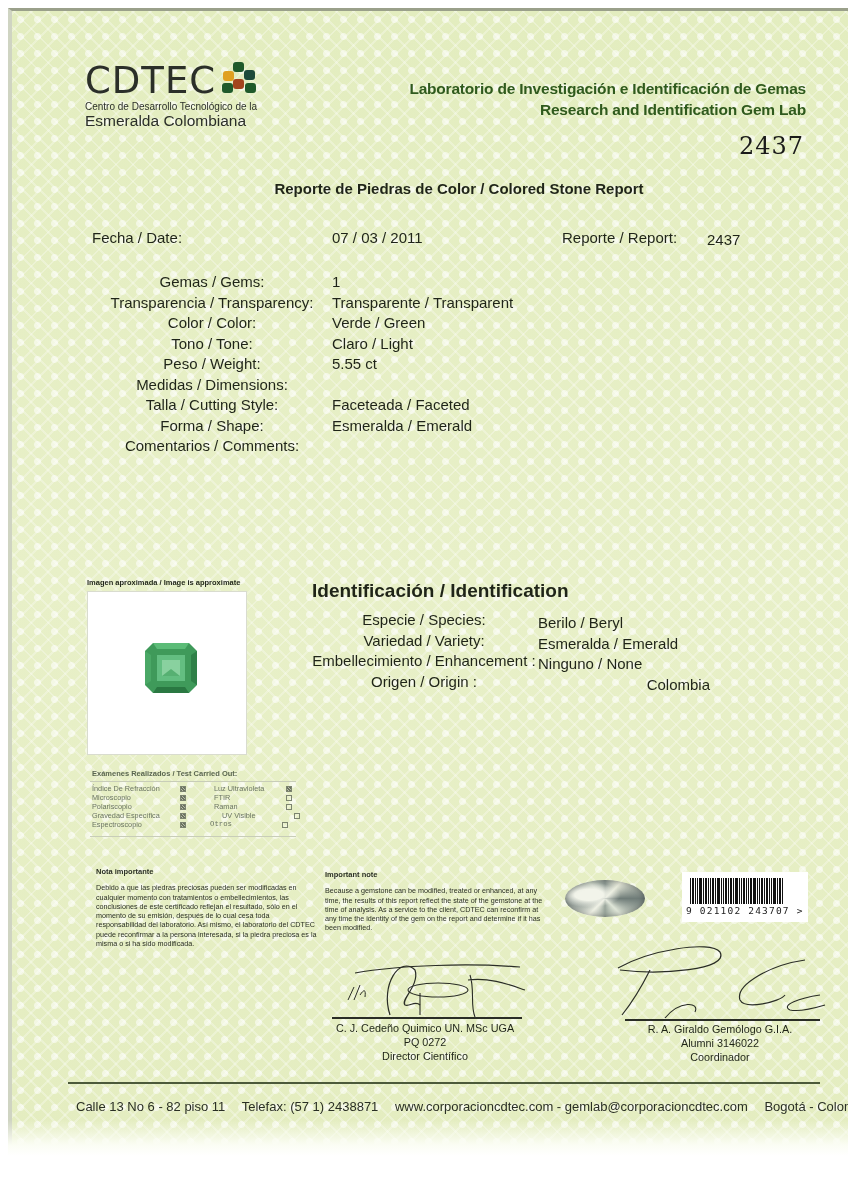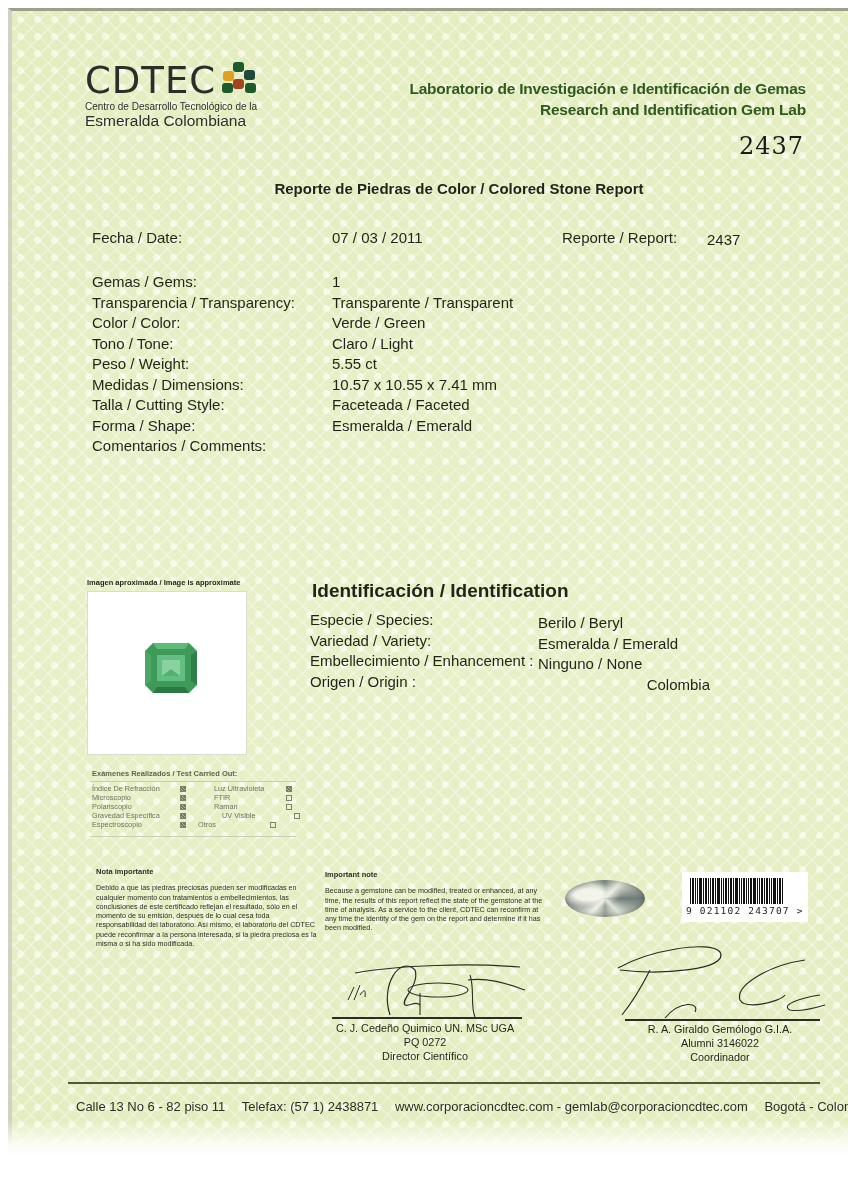--- a/index.html
+++ b/index.html
@@ -37,21 +37,21 @@
   .report-title { position: absolute; left: 0; width: 848px; top: 180px; text-align: center; font-weight: bold; font-size: 15px; color: #1f2418; padding-left: 70px; }
 
   .row-date { position: absolute; top: 229px; left: 92px; width: 700px; font-size: 15px; }
   .row-date .lbl { position: absolute; left: 0; }
   .row-date .val { position: absolute; left: 240px; }
   .row-date .rlbl { position: absolute; left: 470px; }
   .row-date .rval { position: absolute; left: 615px; top: 2px; }
 
   .props { position: absolute; left: 92px; top: 272px; width: 560px; }
   .prop { display: flex; height: 20.5px; font-size: 15px; line-height: 20px; }
-  .prop .k { width: 240px; }
+  .prop .k { width: 240px; text-align: center; }
   .prop .v { flex: 1; }
 
   
   .img-caption { position: absolute; left: 87px; top: 578px; font-size: 7.5px; font-weight: bold; color: #1f2418; }
   .img-box { position: absolute; left: 87px; top: 591px; width: 160px; height: 164px; background: #ffffff; border: 1px solid #d9dccf; }
   .gem { position: absolute; left: 57px; top: 51px; width: 52px; height: 50px; }
 
   .tests-title { position: absolute; left: 92px; top: 769px; font-size: 7.5px; font-weight: bold; color: #5a6650; }
   .tests { position: absolute; left: 90px; top: 781px; width: 206px; height: 56px; border-top: 1px solid #c8cdb8; border-bottom: 1px solid #c8cdb8; }
   .test { position: absolute; font-size: 7.3px; color: #6a7462; height: 9.5px; line-height: 9.5px; }
@@ -142,21 +142,20 @@
   <div class="prop">
       <span class="k">Tono / Tone:</span>
       <span class="v">Claro / Light</span>
     </div>
   <div class="prop">
       <span class="k">Peso / Weight:</span>
       <span class="v">5.55 ct</span>
     </div>
   <div class="prop">
       <span class="k">Medidas / Dimensions:</span>
-      <span class="v">10.57 x 10.55 x 7.41 mm</span>
     </div>
   <div class="prop">
       <span class="k">Talla / Cutting Style:</span>
       <span class="v">Faceteada / Faceted</span>
     </div>
   <div class="prop">
       <span class="k">Forma / Shape:</span>
       <span class="v">Esmeralda / Emerald</span>
     </div>
   <div class="prop">
@@ -184,21 +183,21 @@
   <div class="test" style="left:2px;top:2px;"><span>Índice De Refracción</span><span class="cb on" style="left:88px;"></span></div>
   <div class="test" style="left:2px;top:11px;"><span>Microscopio</span><span class="cb on" style="left:88px;"></span></div>
   <div class="test" style="left:2px;top:20px;"><span>Polariscopio</span><span class="cb on" style="left:88px;"></span></div>
   <div class="test" style="left:2px;top:29px;"><span>Gravedad Específica</span><span class="cb on" style="left:88px;"></span></div>
   <div class="test" style="left:2px;top:38px;"><span>Espectroscopio</span><span class="cb on" style="left:88px;"></span></div>
 
   <div class="test" style="left:124px;top:2px;"><span>Luz Ultravioleta</span><span class="cb on" style="left:72px;"></span></div>
   <div class="test" style="left:124px;top:11px;"><span>FTIR</span><span class="cb" style="left:72px;"></span></div>
   <div class="test" style="left:124px;top:20px;"><span>Raman</span><span class="cb" style="left:72px;"></span></div>
   <div class="test" style="left:132px;top:29px;"><span>UV Visible</span><span class="cb" style="left:72px;"></span></div>
-  <div class="test" style="left:108px;top:38px;"><span>Otros</span><span class="cb" style="left:72px;"></span></div>
+  <div class="test" style="left:120px;top:38px;font-family:Liberation Mono, monospace;"><span>Otros</span><span class="cb" style="left:72px;"></span></div>
 </div>
 
 <div class="ident-title">Identificación / Identification</div>
 <div class="ident">
   <div class="prop">
       <span class="k">Especie / Species:</span>
       <span class="v" style="padding-top:3px;">Berilo / Beryl</span>
     </div>
   <div class="prop">
       <span class="k">Variedad / Variety:</span>

